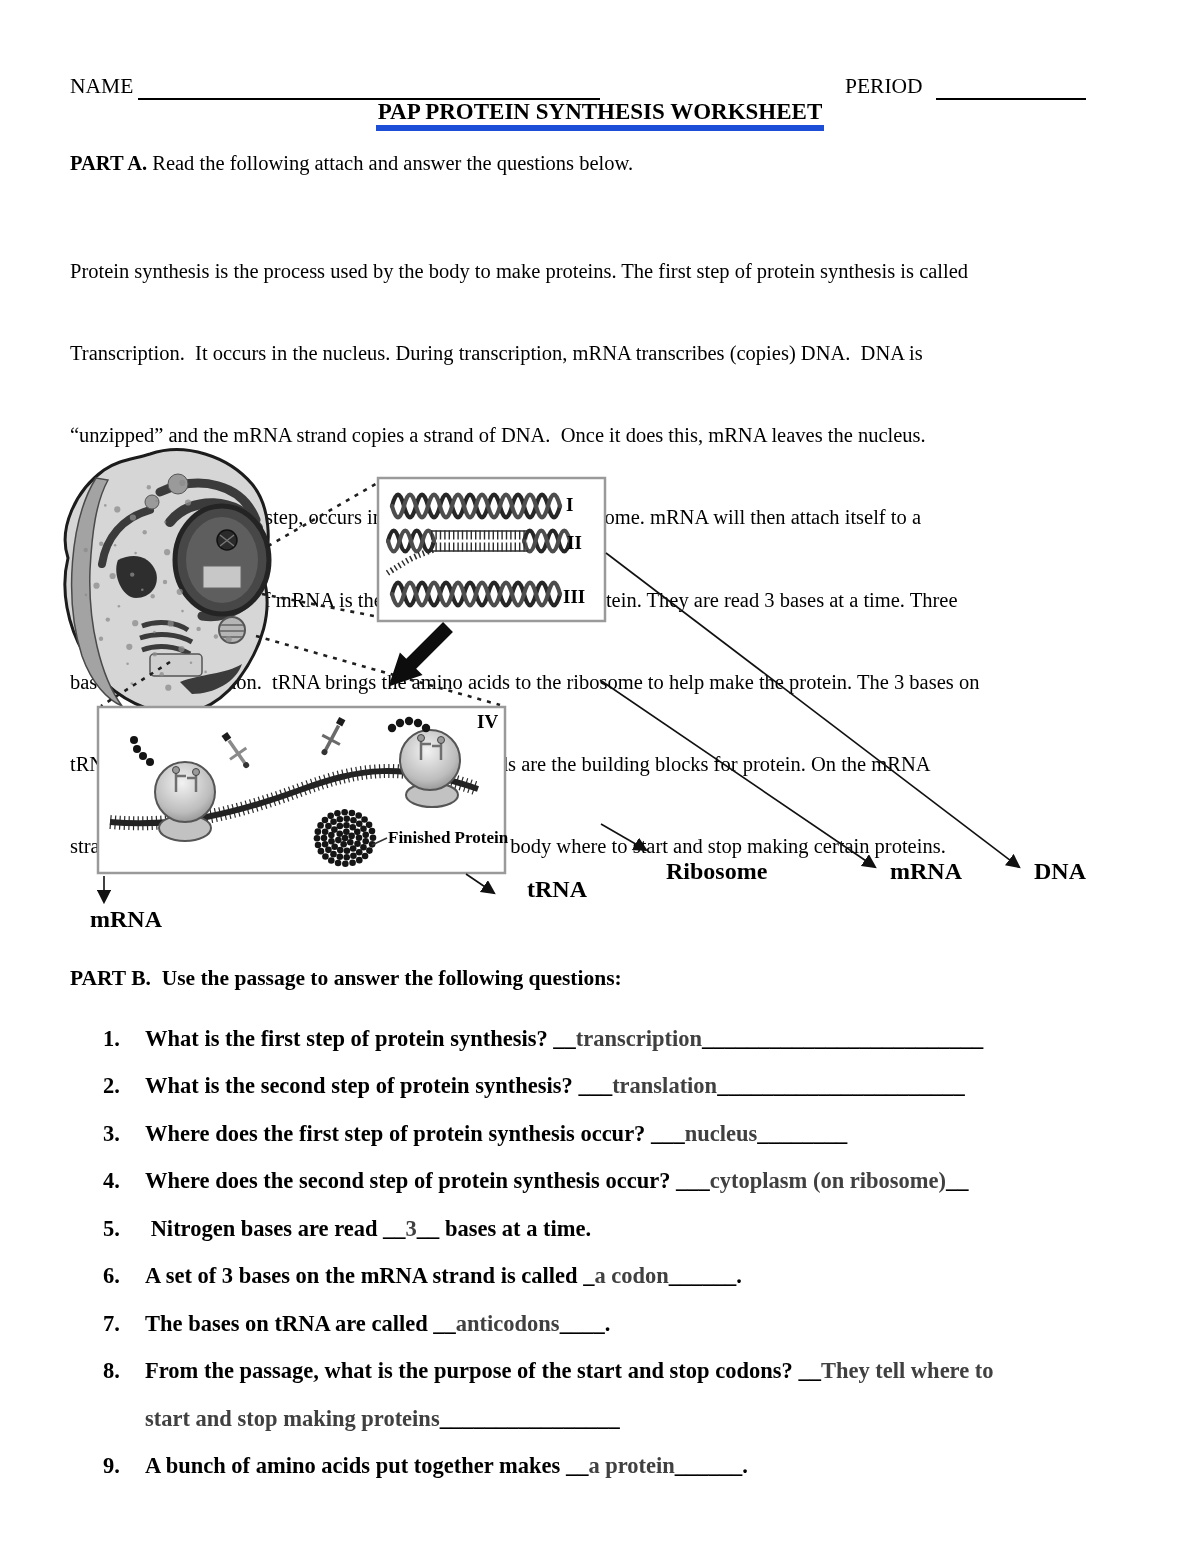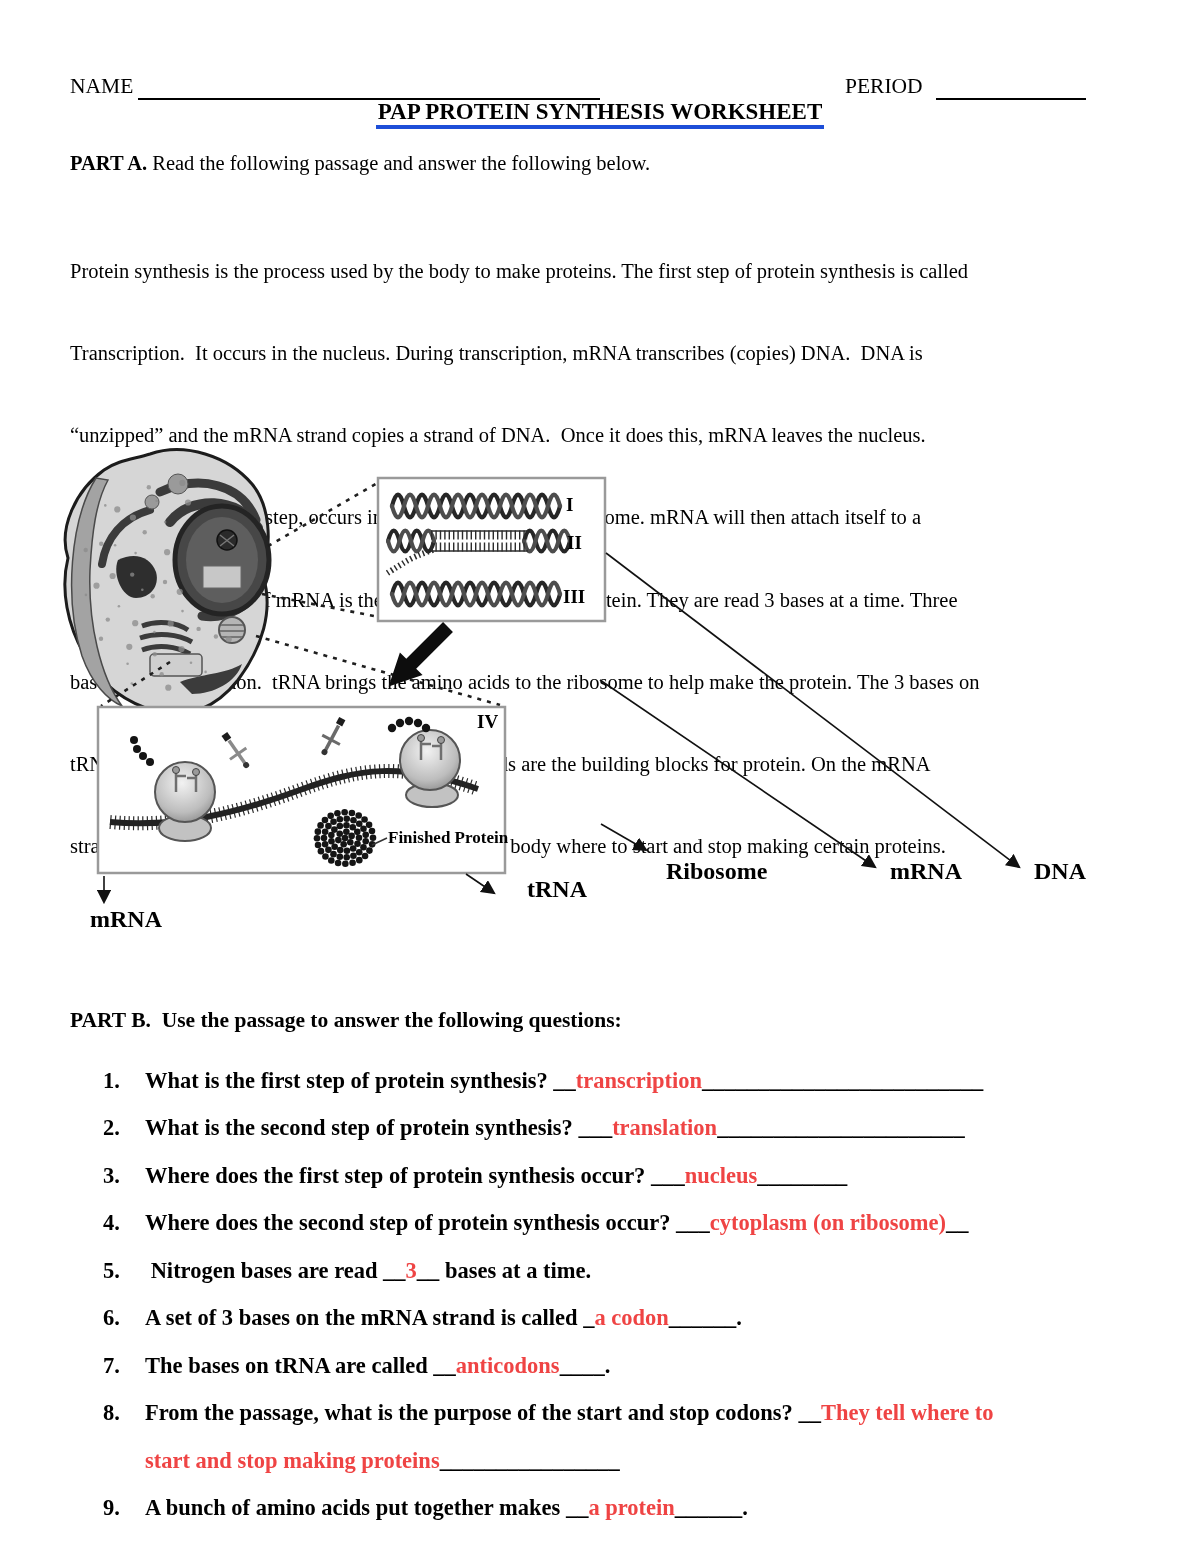--- a/index.html
+++ b/index.html
@@ -2,44 +2,44 @@
 <html><head>
 <meta charset="utf-8">
 <style>
   html,body{margin:0;padding:0;background:#ffffff;}
   #page{position:relative;width:1126px;height:1553px;background:#fff;overflow:hidden;
         font-family:"Liberation Serif", serif;color:#000;}
   .abs{position:absolute;}
   .hdr{font-size:21.5px;}
   .rule{border-bottom:2px solid #000;height:22px;}
   .title-wrap{width:1200px;text-align:center;}
-  .title{font-size:23px;font-weight:bold;border-bottom:4px solid #1d4ed8;padding:0 2px 1px 2px;}
+  .title{font-size:23px;font-weight:bold;border-bottom:6px solid #1d4ed8;padding:0 2px 1px 2px;}
   .body-text{font-size:20.5px;line-height:27.4px;white-space:pre;}
   .b{font-weight:bold;}
-  .q{font-size:22.5px;font-weight:bold;white-space:pre;margin-top:42px;}
+  .q{font-size:22.5px;font-weight:bold;white-space:pre;}
   .qnum{display:inline-block;width:42px;}
-  .ans{color:#ef4444;}
+  .ans{color:#404040;}
   .figlabel{font-weight:bold;position:absolute;}
   .panel-num{font-weight:bold;font-size:19px;position:absolute;}
 </style>
 </head>
 <body>
 
 <div id="page">
 
   <span class="abs hdr" style="left:70px;top:74px;">NAME</span>
   <div class="abs rule" style="left:138px;top:76px;width:462px;"></div>
   <span class="abs hdr" style="left:845px;top:74px;">PERIOD</span>
   <div class="abs rule" style="left:936px;top:76px;width:150px;"></div>
 
   <div class="abs title-wrap" style="top:99px;">
     <span class="title">PAP PROTEIN SYNTHESIS WORKSHEET</span>
   </div>
 
-  <div class="abs body-text" style="left:70px;top:150px;"><span class="b">PART A.</span><span> Read the following passage and answer the following below.</span></div>
+  <div class="abs body-text" style="left:70px;top:150px;"><span class="b">PART A.</span><span> Read the following attach and answer the questions below.</span></div>
 
   <div class="abs body-text" style="left:70px;top:203px;">
     <div>Protein synthesis is the process used by the body to make proteins. The first step of protein synthesis is called</div>
     <div>Transcription.  It occurs in the nucleus. During transcription, mRNA transcribes (copies) DNA.  DNA is</div>
     <div>“unzipped” and the mRNA strand copies a strand of DNA.  Once it does this, mRNA leaves the nucleus.</div>
     <div>Translation, the second step, occurs in the cytoplasm on the ribosome. mRNA will then attach itself to a</div>
     <div>ribosome.  The strand of mRNA is then read in order to make protein. They are read 3 bases at a time. Three</div>
     <div>bases is called a codon.  tRNA brings the amino acids to the ribosome to help make the protein. The 3 bases on</div>
     <div>tRNA are called anti-codons.  Remember, amino acids are the building blocks for protein. On the mRNA</div>
     <div>strand, there are start and stop codons. They tell your body where to start and stop making certain proteins.</div>

